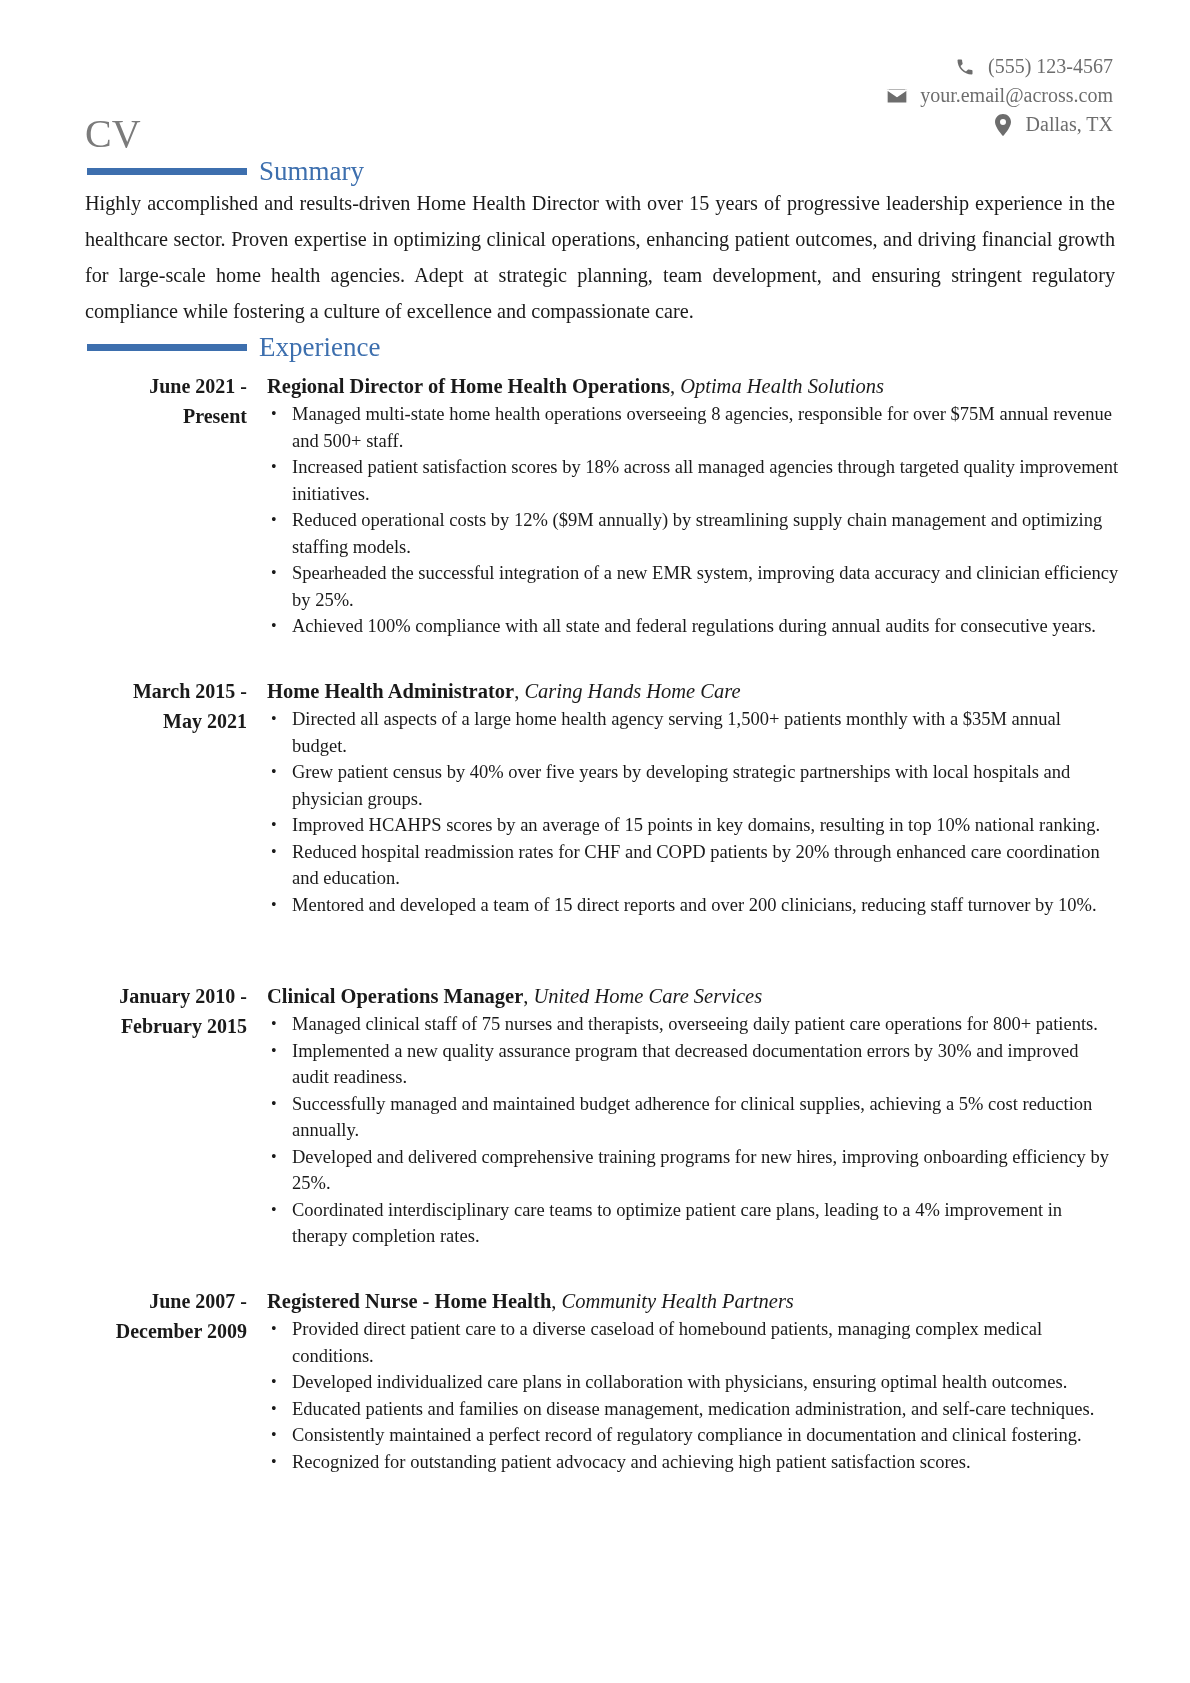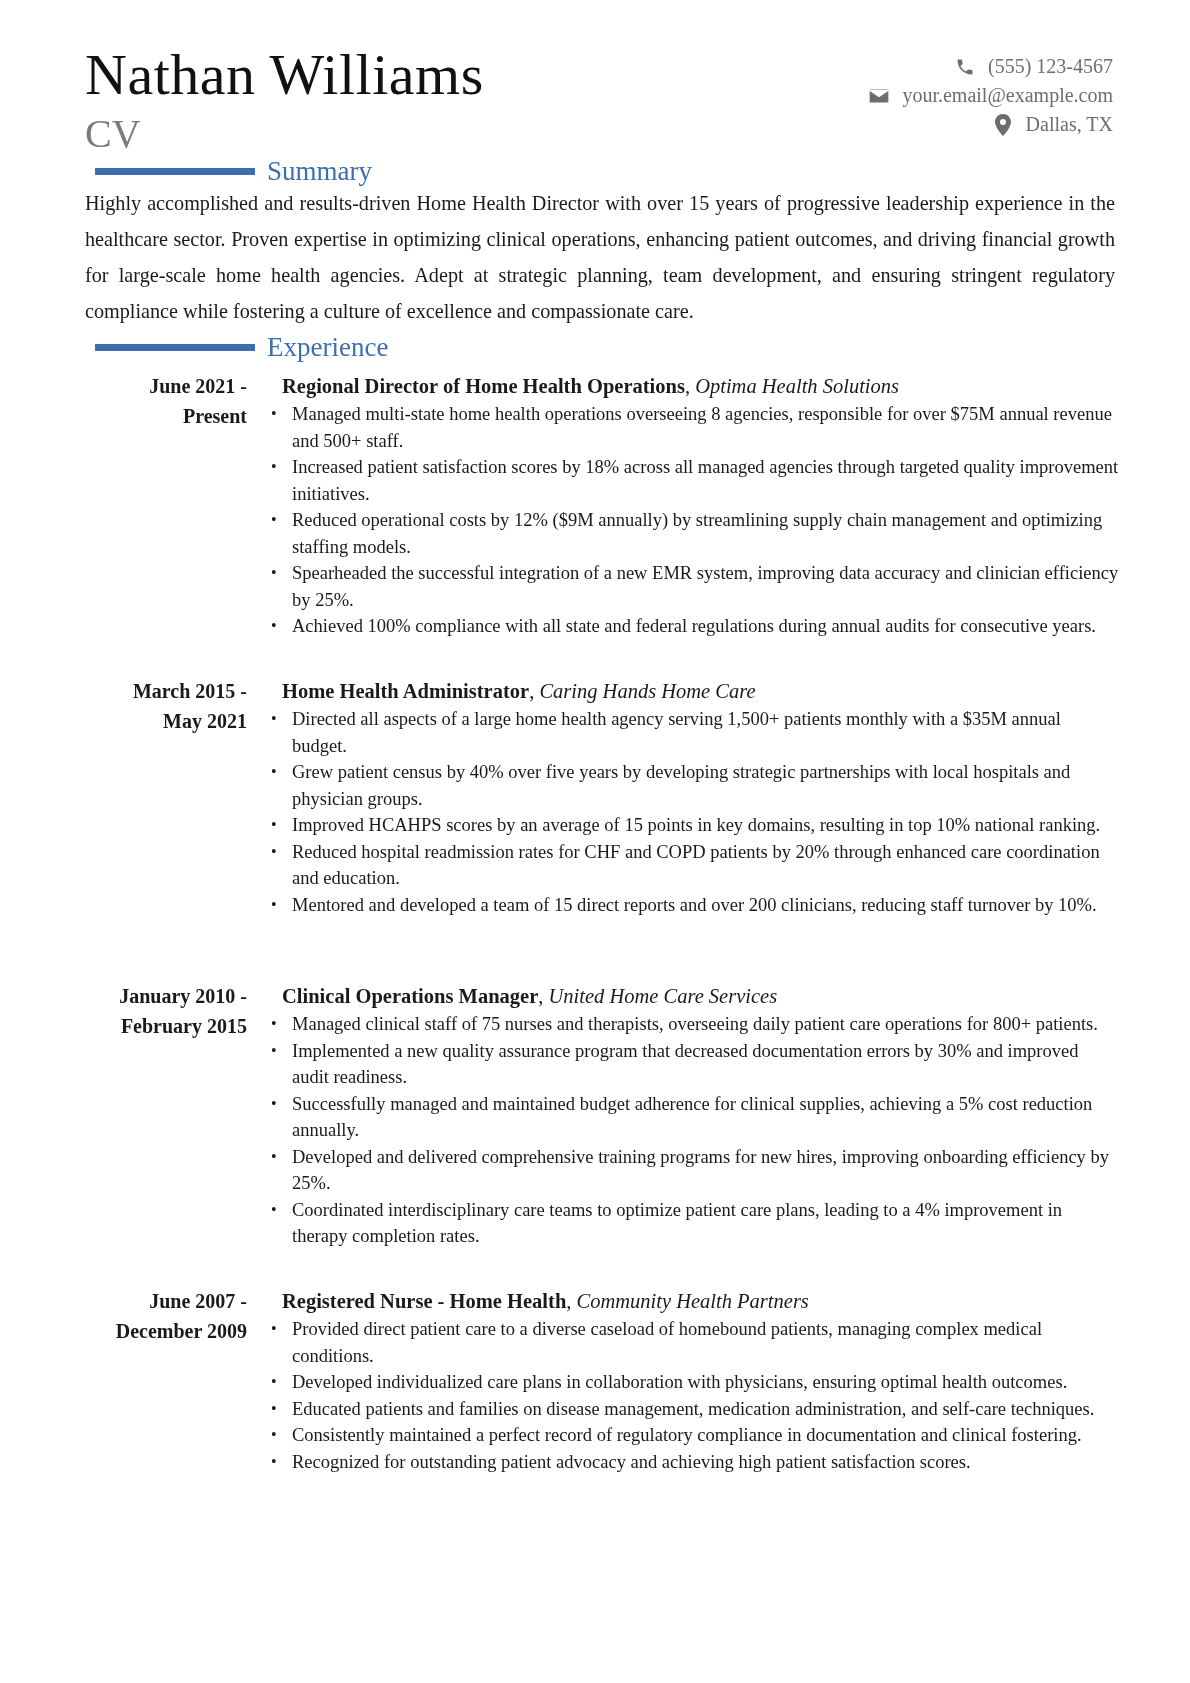--- a/index.html
+++ b/index.html
@@ -25,71 +25,70 @@
     }
     .contact {
       position: absolute; right: 77px; top: 52px;
       text-align: right; font-size: 20px; color: #6d6d6d;
     }
     .contact-row { height: 29px; line-height: 29px; display: flex; justify-content: flex-end; align-items: center; }
     .contact-row .icon { display: inline-flex; width: 26px; height: 22px; margin-right: 10px; align-items: center; justify-content: center; }
     .contact-row .icon svg { fill: #6d6d6d; }
 
     
-    .section-head { position: absolute; left: 95px; height: 34px; display: flex; align-items: center; }
+    .section-head { position: absolute; left: 87px; height: 34px; display: flex; align-items: center; }
     .section-rule { width: 160px; height: 7px; background: #3d6fae; margin-right: 12px; }
     .section-title { font-size: 27px; color: #3d6fae; line-height: 34px; }
 
     
     .summary {
       position: absolute; left: 85px; top: 185px; width: 1030px;
       font-size: 20.2px; line-height: 36px; text-align: justify; color: #1a1a1a;
     }
 
     
     .exp { position: absolute; left: 85px; width: 1035px; }
     .exp-date {
       position: absolute; left: 0; top: 0; width: 162px;
       text-align: right; font-size: 20px; line-height: 29.5px; color: #1a1a1a; font-weight: bold;
     }
     .exp-body { position: absolute; left: 182px; top: 0; width: 853px; }
-    .exp-title { font-size: 20.5px; line-height: 29px; margin-left: 15px; }
+    .exp-title { font-size: 20.5px; line-height: 29px; }
     .exp-role { font-weight: bold; }
     .exp-company { font-style: italic; }
     .exp-list { list-style: none; margin: 0; padding: 0; }
     .exp-list li {
       position: relative; padding-left: 25px;
       font-size: 18.5px; line-height: 26.5px; color: #1a1a1a;
     }
     .exp-list li .bullet { position: absolute; left: 4px; top: 0; font-size: 16px; }
   </style>
 </head>
 <body>
 
 <div class="page">
 
-  <div class="name">Nathan Williams</div>
   <div class="subtitle">CV</div>
 
   <div class="contact">
     <div class="contact-row">
       <span class="icon">
         <svg width="20" height="20" viewBox="0 0 24 24">
             <path d="M6.6 10.8c1.4 2.8 3.8 5.1 6.6 6.6l2.2-2.2c.3-.3.7-.4 1-.2 1.1.4 2.3.6 3.6.6.6 0 1 .4 1 1V20c0 .6-.4 1-1 1C10.6 21 3 13.4 3 4c0-.6.4-1 1-1h3.5c.6 0 1 .4 1 1 0 1.3.2 2.5.6 3.6.1.3 0 .7-.2 1L6.6 10.8z"></path>
           </svg>
       </span>
       <span>(555) 123-4567</span>
     </div>
     <div class="contact-row">
       <span class="icon">
         <svg width="22" height="18" viewBox="0 0 24 18">
             <path d="M1 1h22v16H1z M2 2.5l10 7 10-7" fill="#6d6d6d" stroke="#fff" stroke-width="1.6" stroke-linejoin="round"></path>
           </svg>
       </span>
-      <span>your.email@example.com</span>
+      <span>your.email@across.com</span>
     </div>
     <div class="contact-row">
       <span class="icon">
         <svg width="16" height="22" viewBox="0 0 16 22">
             <path d="M8 0C3.6 0 0 3.5 0 7.9 0 13.5 8 22 8 22s8-8.5 8-14.1C16 3.5 12.4 0 8 0zm0 11a3 3 0 1 1 0-6 3 3 0 0 1 0 6z"></path>
           </svg>
       </span>
       <span>Dallas, TX</span>
     </div>
   </div>

